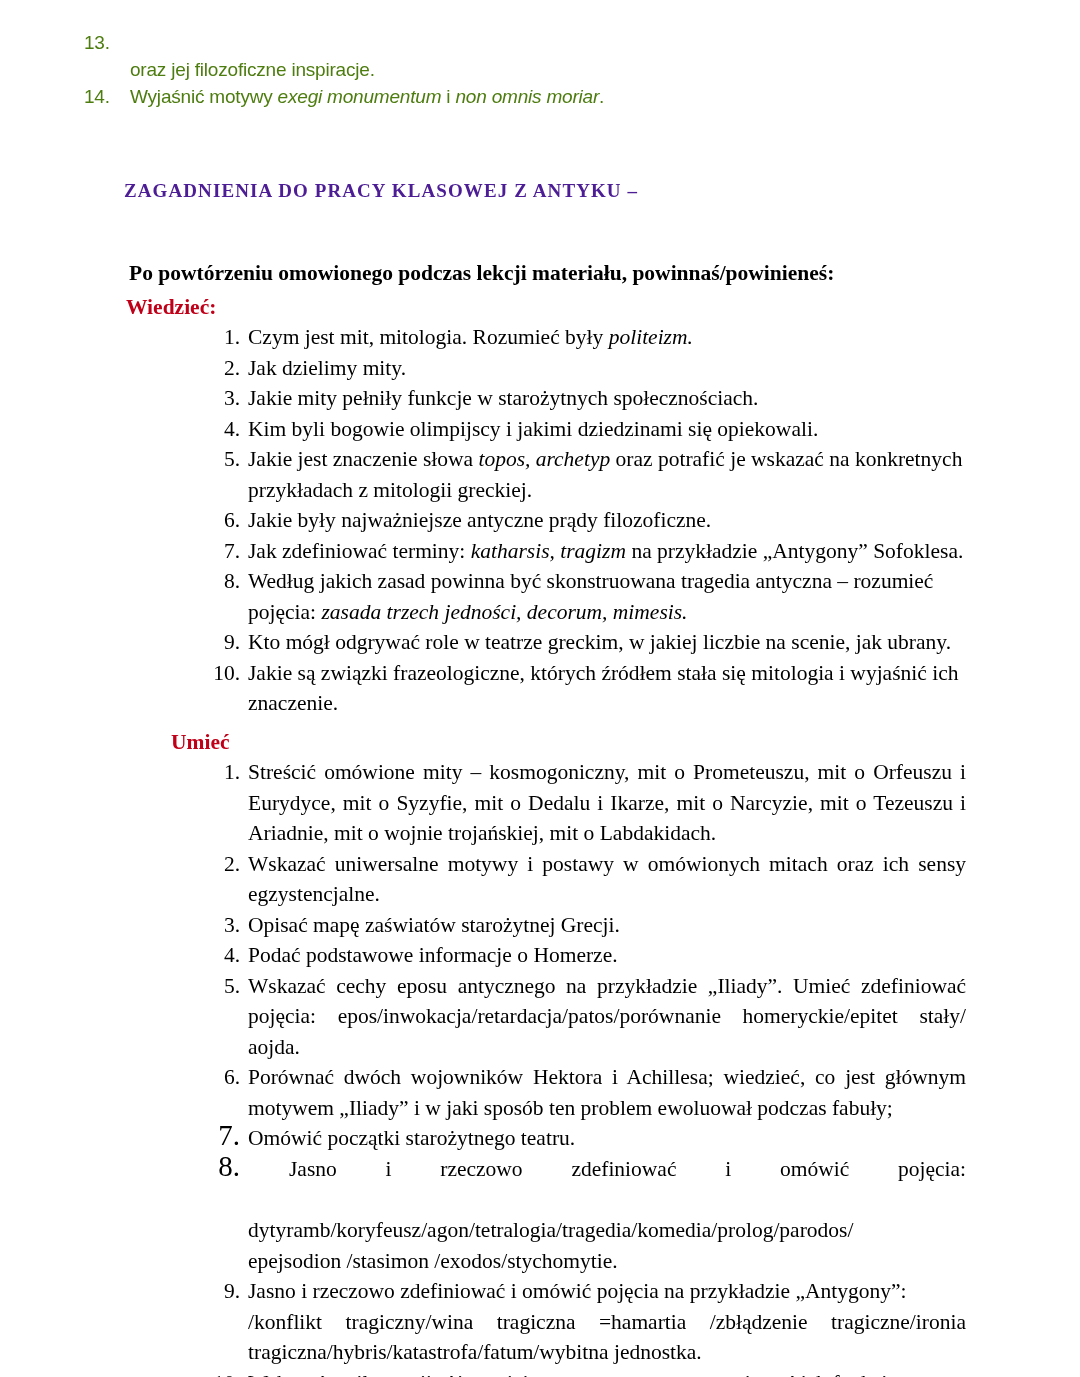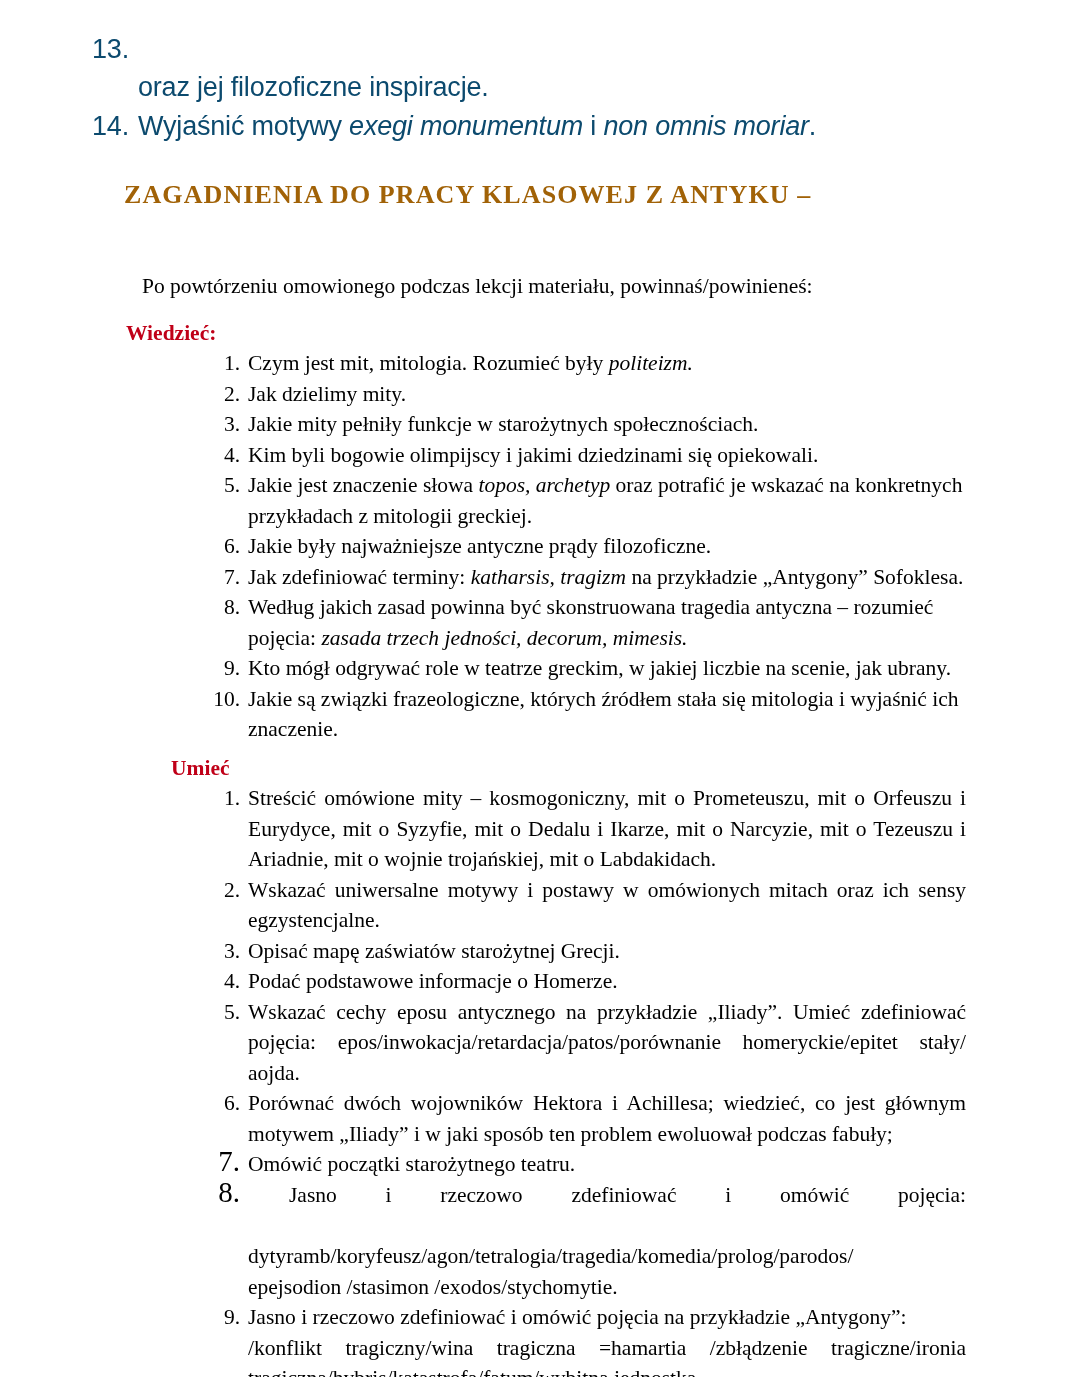--- a/index.html
+++ b/index.html
@@ -20,26 +20,26 @@
   .page {
     position: relative;
     width: 1080px;
     height: 1377px;
     box-sizing: border-box;
   }
 
   
   .topblock {
     position: absolute;
-    left: 92px;
+    left: 84px;
     top: 30px;
     width: 925px;
     font-family: "Liberation Sans", "DejaVu Sans", sans-serif;
-    color: #0c4a6e;
-    font-size: 27px;
+    color: #4d7c0f;
+    font-size: 19px;
     line-height: 1.42;
     letter-spacing: -0.2px;
   }
   .topitem {
     display: flex;
     align-items: flex-start;
   }
   .topitem .tnum {
     flex: 0 0 auto;
     width: 46px;
@@ -51,39 +51,40 @@
     font-style: italic;
   }
 
   
   .blue-heading {
     position: absolute;
     left: 124px;
     top: 180px;
     font-family: "Liberation Serif", "DejaVu Serif", serif;
     font-weight: bold;
-    font-size: 26px;
+    font-size: 19px;
     letter-spacing: 1.1px;
-    color: #a16207;
+    color: #4c1d95;
     white-space: nowrap;
   }
 
   
   .body-block {
     position: absolute;
     left: 126px;
     top: 255px;
     width: 840px;
     font-size: 21.5px;
     line-height: 1.42;
   }
 
   .intro {
-    margin: 16px;
+    margin: 3px;
     white-space: nowrap;
+    font-weight: bold;
   }
   .section-label {
     margin: 0;
     font-weight: bold;
     color: #C00018;
   }
   .section-label.umiec {
     margin-top: 8px;
     margin-left: 45px;
   }

